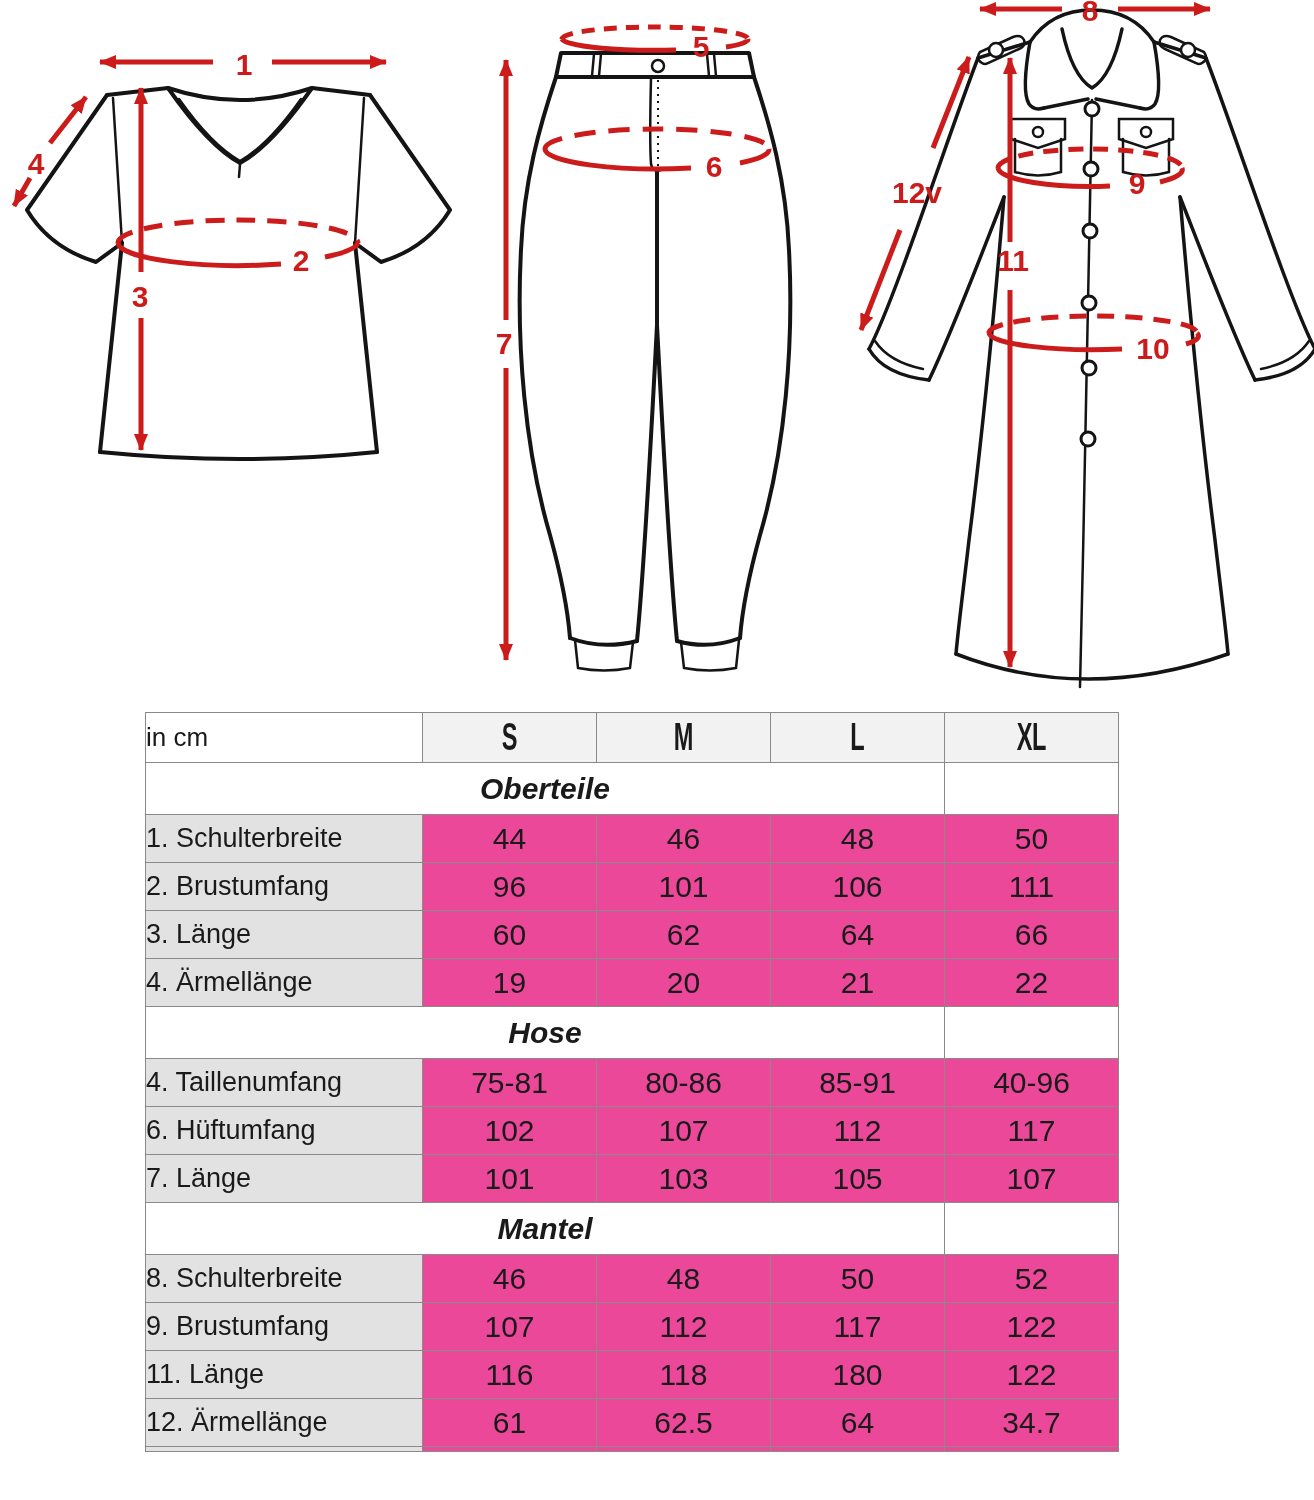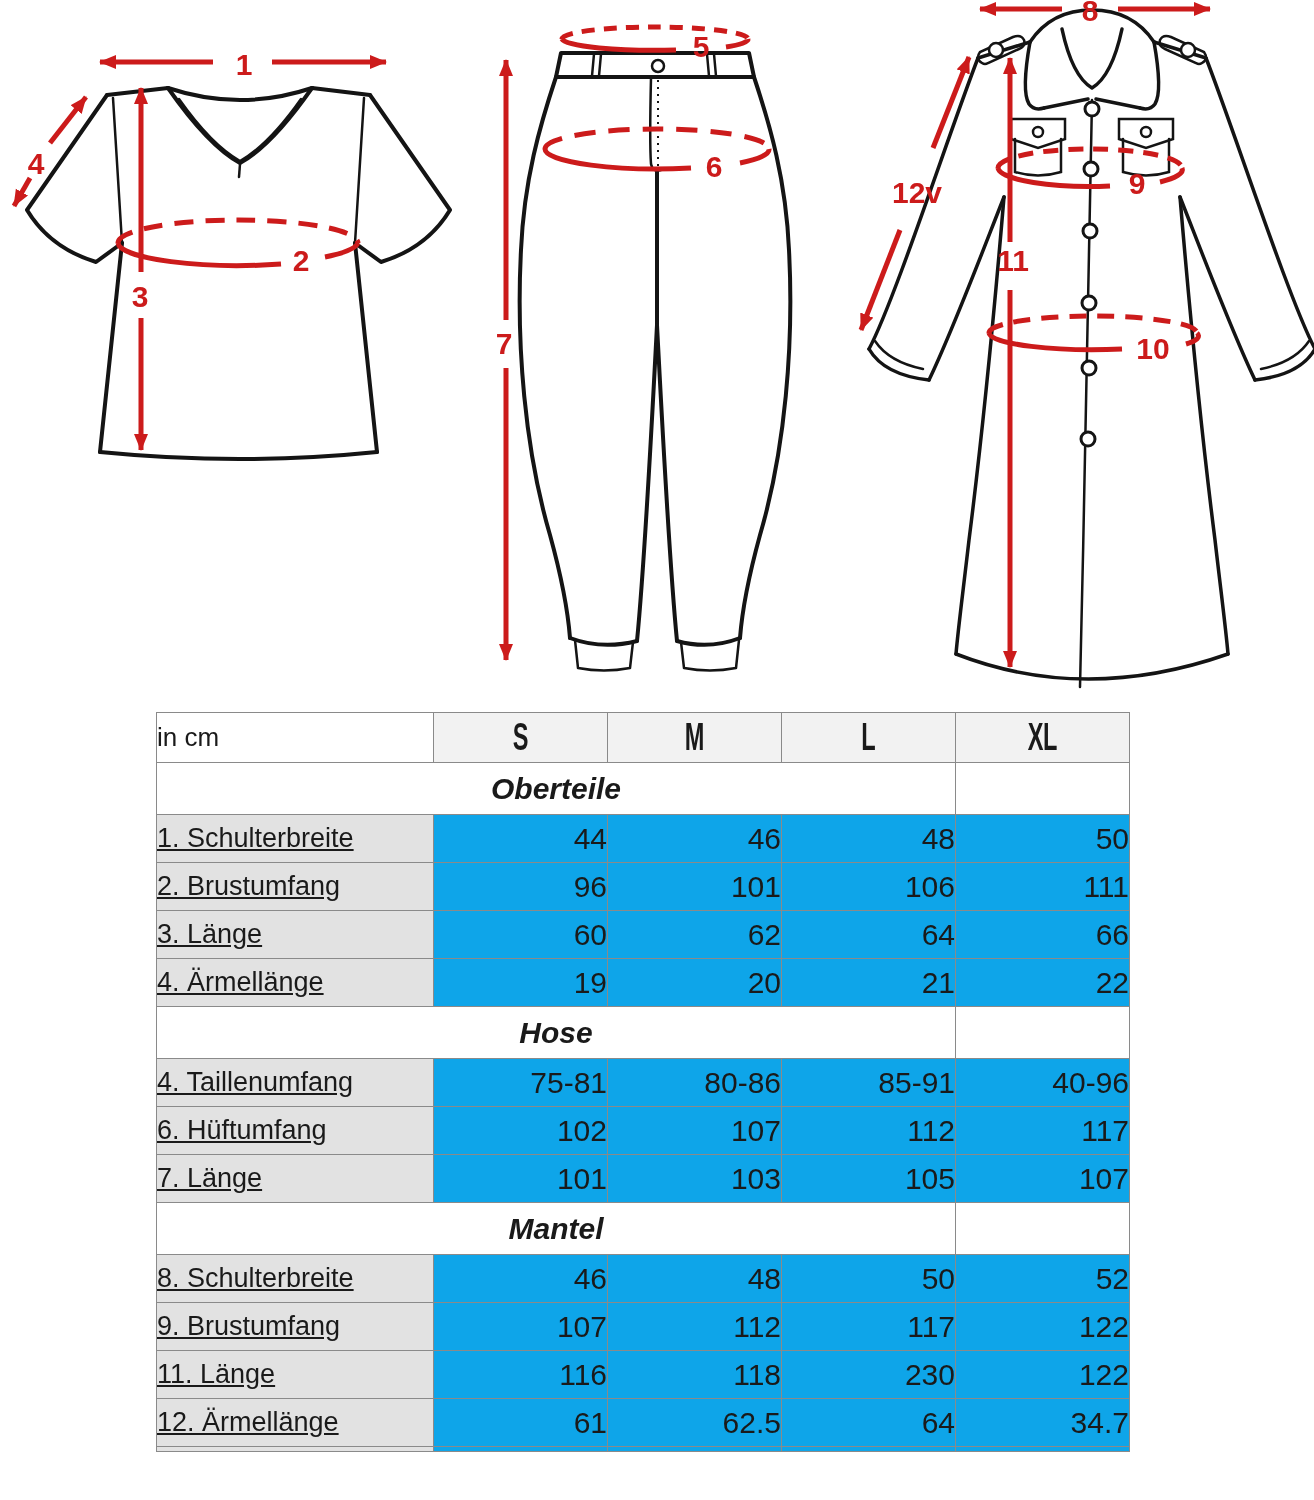--- a/index.html
+++ b/index.html
@@ -17,42 +17,42 @@
   .btn{fill:#ffffff;stroke:var(--outline,#141414);stroke-width:3;}
   .btn-sm{fill:#ffffff;stroke:var(--outline,#141414);stroke-width:2.5;}
   .red-line{fill:none;stroke:var(--red,#cc1b1b);stroke-width:5;stroke-linecap:butt;}
   .red-fill{fill:var(--red,#cc1b1b);}
   .red-label{fill:var(--red,#cc1b1b);font-family:"Liberation Sans",sans-serif;
     font-size:30px;font-weight:bold;}
   .fly-dot{fill:none;stroke:var(--outline,#141414);stroke-width:2;stroke-dasharray:2 5;}
 
   
   #size-table{
-    position:absolute;left:156px;top:712px;width:973px;
+    position:absolute;left:145px;top:712px;width:973px;
     border-collapse:collapse;table-layout:fixed;
   }
   #size-table td,#size-table th{
     border:1px solid var(--table-border,#8a8a8a);
     padding:0;overflow:hidden;white-space:nowrap;
   }
   tr.header-row{height:50px;}
   tr.section-row{height:52px;}
   tr.data-row{height:48px;}
   tr.partial-row{height:5px;}
   tr.partial-row td{border-bottom:none;}
   th.unit-cell{background:#ffffff;font-weight:400;font-size:26px;text-align:left;padding-left:10px;}
   th.size-cell{background:var(--header-bg,#f2f2f2);text-align:center;vertical-align:middle;}
   th.size-cell .cond{
     display:inline-block;font-size:38px;font-weight:700;letter-spacing:-1px;
     transform:scaleX(0.62);transform-origin:50% 50%;
   }
   td.sec-cell{font-size:30px;font-weight:700;font-style:italic;text-align:center;padding-left:10px;background:#ffffff;}
   td.sec-xl{background:#ffffff;}
-  td.label-cell{background:var(--label-bg,#e2e2e2);font-size:27px;text-align:left;padding-left:8px;text-decoration:underline;}
-  td.val-cell{font-size:30px;text-align:right;background:#0ea5e9;}
+  td.label-cell{background:var(--label-bg,#e2e2e2);font-size:27px;text-align:left;padding-left:8px;}
+  td.val-cell{font-size:30px;text-align:center;background:#ec4899;}
 </style>
 </head>
 <body style="--red: #cc1b1b; --outline: #141414; --table-border: #8a8a8a; --label-bg: #e2e2e2; --header-bg: #f2f2f2; --text: #1a1a1a;">
 
 <svg id="tshirt-svg" class="diagram tshirt" width="460" height="480" viewBox="0 0 460 480">
   <defs>
     <marker id="arrow-red" markerUnits="userSpaceOnUse" markerWidth="18" markerHeight="15" refX="16" refY="7" orient="auto">
       <path class="red-fill" d="M0,0 L17,7 L0,14 Z"></path>
     </marker>
   </defs>
@@ -280,21 +280,21 @@
         <td class="label-cell">9. Brustumfang</td>
         <td class="val-cell">107</td>
         <td class="val-cell">112</td>
         <td class="val-cell">117</td>
         <td class="val-cell">122</td>
       </tr>
       <tr class="data-row">
         <td class="label-cell">11. Länge</td>
         <td class="val-cell">116</td>
         <td class="val-cell">118</td>
-        <td class="val-cell">230</td>
+        <td class="val-cell">180</td>
         <td class="val-cell">122</td>
       </tr>
       <tr class="data-row">
         <td class="label-cell">12. Ärmellänge</td>
         <td class="val-cell">61</td>
         <td class="val-cell">62.5</td>
         <td class="val-cell">64</td>
         <td class="val-cell">34.7</td>
       </tr>
       <tr class="partial-row">

